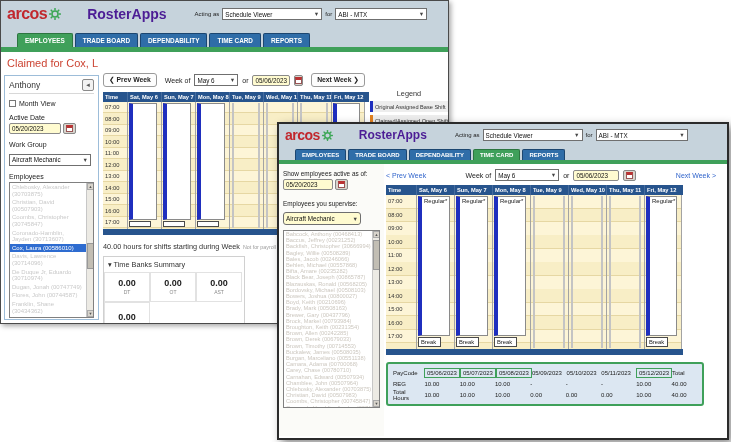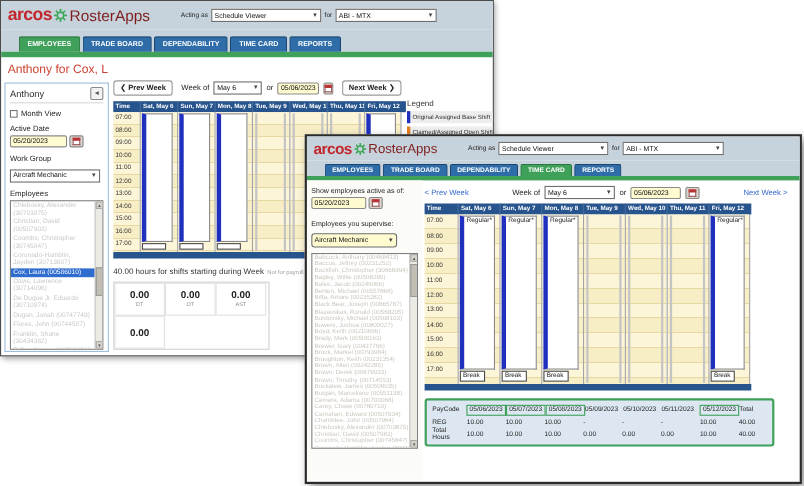--- a/index.html
+++ b/index.html
@@ -12,21 +12,21 @@
   .front-window { left:277px; top:122px; width:452px; height:318px; border:2px solid #2b2b2b; box-shadow:4px 4px 9px rgba(0,0,0,.45); z-index:5; }
 
   
   .app-header { background:#c6d3dc; display:flex; align-items:center; padding:0 6px; }
   .back-window .app-header { height:26px; }
   .front-window .app-header { height:22px; }
   .logo-arcos { color:#c1272d; font-weight:bold; letter-spacing:-.5px; }
   .back-window .logo-arcos { font-size:16px; }
   .front-window .logo-arcos { font-size:14px; }
   .gear { margin:0 2px; display:inline-flex; }
-  .logo-roster { color:#7f1d1d; font-weight:normal; }
+  .logo-roster { color:#4c1d95; font-weight:bold;margin-left:24px; }
   .back-window .logo-roster { font-size:14px; }
   .front-window .logo-roster { font-size:12px; }
   .acting-group { display:flex; align-items:center; gap:3px; margin-left:28px; }
   .tiny-label { font-size:6px; color:#222; }
   .select { display:inline-flex; align-items:center; justify-content:space-between; background:#fff; border:1px solid #6f6f6f; font-size:6.3px; height:12px; padding:0 2px; color:#111; }
   .select .arr { font-size:5.5px; color:#444; margin-left:3px; }
   .sel-acting { width:100px; }
   .sel-org { width:92px; }
 
   
@@ -99,21 +99,21 @@
   .hours-line { margin-top:7px; font-size:7.3px; color:#333; white-space:nowrap; }
   .hours-note { font-size:5.3px; color:#9a9a9a; margin-left:3px; }
   .banks-box { margin-top:5px; width:142px; border:1px solid #d0d0d0; background:#fff; }
   .banks-title { font-size:7.3px; color:#333; padding:3px 4px; }
   .banks-row { display:flex; }
   .bank-card { width:46px; height:30px; border:1px solid #e2e2e2; display:flex; flex-direction:column; align-items:center; justify-content:center; }
   .bank-value { font-size:9px; font-weight:bold; color:#222; }
   .bank-label { font-size:5px; color:#8a8a8a; margin-top:1px; }
 
   .legend { position:absolute; left:369px; top:88px; width:78px; }
-  .legend-title { font-size:7.3px; color:#333; margin-bottom:3px; }
+  .legend-title { font-size:7.3px; color:#333; margin-bottom:3px;text-align:center; }
   .legend-item { display:flex; align-items:center; background:#ededed; height:11px; margin-bottom:3px; }
   .legend-chip { width:3px; height:11px; }
   .legend-text { font-size:5.6px; color:#333; padding-left:2px; white-space:nowrap; overflow:hidden; }
 
   
   .fw-sidebar { position:absolute; left:0; top:40px; bottom:2px; width:105px; background:#fbfbf8; padding:6px 4px 2px 4px; }
   .fw-sidebar .fld-label { font-size:6.4px; margin-top:0; }
   .fw-sidebar .sup-label { margin-top:10px; }
   .sup-select { width:78px; background:#fffbd0; border-radius:3px; margin-top:2px; height:13px; }
   .front-list { height:178px; margin-top:5px; }
@@ -176,21 +176,21 @@
     </header>
     <nav class="tab-row">
       <a class="tab active">EMPLOYEES</a>
       <a class="tab">TRADE BOARD</a>
       <a class="tab">DEPENDABILITY</a>
       <a class="tab">TIME CARD</a>
       <a class="tab">REPORTS</a>
     </nav>
     <div class="green-bar"></div>
 
-    <h1 class="bw-title">Anthony for Cox, L</h1>
+    <h1 class="bw-title">Claimed for Cox, L</h1>
 
     <aside class="filter-panel">
       <div class="filter-head">
         <span class="filter-title">Anthony</span>
         <span class="collapse-btn">
             <span>◄</span>
           </span>
       </div>
       <div class="check-row">
         <span class="checkbox"></span>
@@ -288,20 +288,21 @@
             <div class="g-day striped empty" style="width: 34px;"></div>
             <div class="g-day striped has-shift" style="width: 34px;">
               <div class="shift"></div>
               <div class="break-box"></div>
             </div>
           </div>
           <div class="g-foot"></div>
         </div>
       <div class="hours-line"><span>40.00 hours for shifts starting during Week</span><span class="hours-note">Not for payroll purposes</span></div>
       <div class="banks-box">
+        <div class="banks-title">▾ Time Banks Summary</div>
         <div class="banks-row" id="banks-row">
             <div class="bank-card">
               <span class="bank-value">0.00</span>
               <span class="bank-label">DT</span>
             </div>
             <div class="bank-card">
               <span class="bank-value">0.00</span>
               <span class="bank-label">OT</span>
             </div>
             <div class="bank-card">

